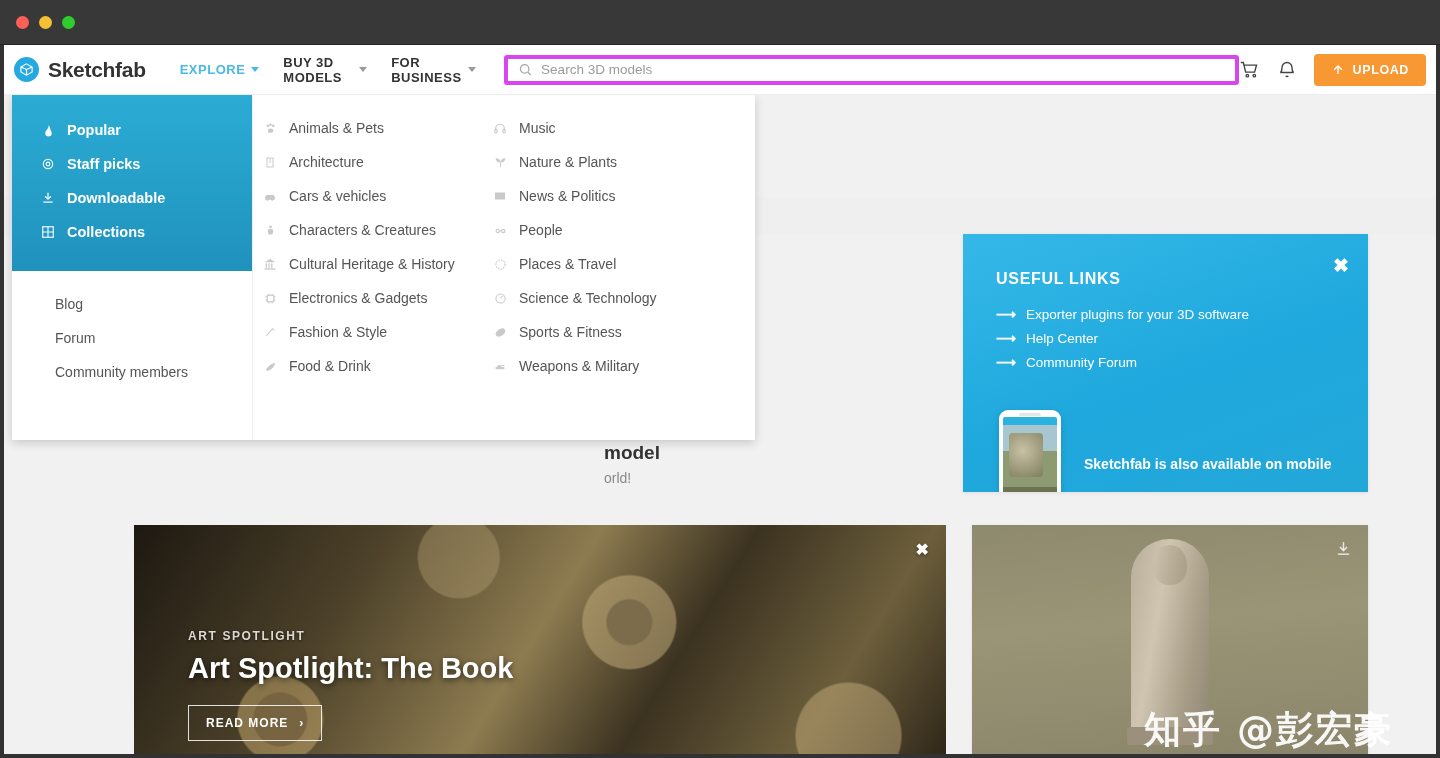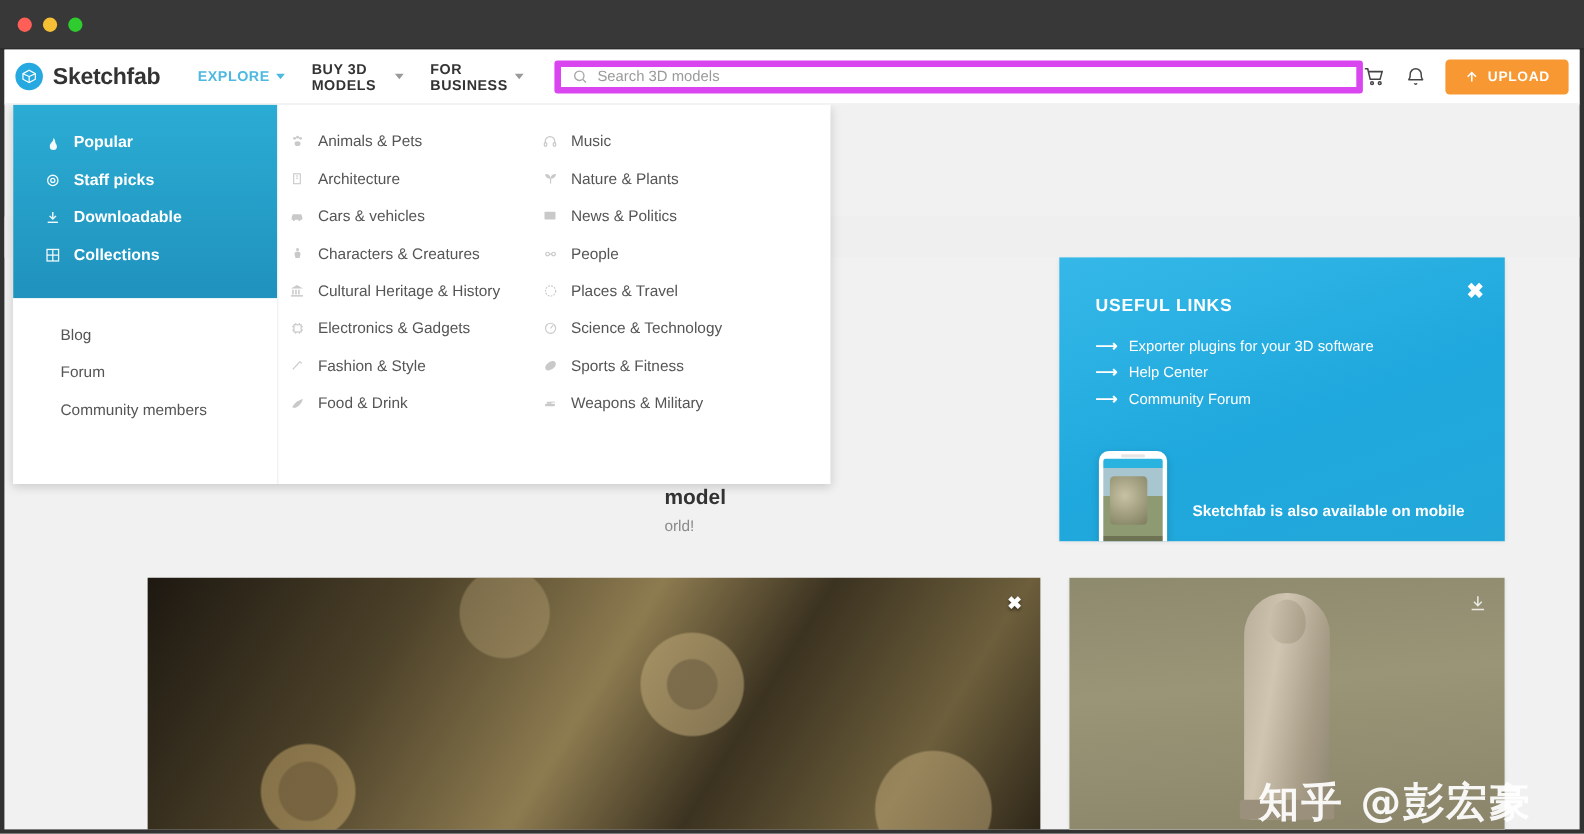--- a/index.html
+++ b/index.html
@@ -48,21 +48,21 @@
   }
   .navlink.active { color: #4cb9e0; }
   .caret {
     width: 0; height: 0; border-left: 4px solid transparent;
     border-right: 4px solid transparent; border-top: 5px solid #9a9a9a;
   }
   .navlink.active .caret { border-top-color: #4cb9e0; }
 
   .searchbox {
     flex: 0 0 auto; width: 735px; height: 30px; margin-left: 16px;
-    border: 6px solid #d946ef; border-radius: 3px; background: #fff;
+    border: 4px solid #d946ef; border-radius: 3px; background: #fff;
     display: flex; align-items: center; padding: 0 10px; gap: 9px;
   }
   .searchbox input {
     border: none; outline: none; font-size: 13.5px; color: #555;
     font-family: "Liberation Sans", sans-serif; width: 100%; background: transparent;
   }
   .searchbox input::placeholder { color: #9b9b9b; }
 
   .nav-right { margin-left: auto; display: flex; align-items: center; gap: 17px; padding-right: 10px; }
   .icon-btn { cursor: pointer; display: flex; align-items: center; }
@@ -337,20 +337,28 @@
         <div class="phone">
           <div class="phone-notch"></div>
           <div class="phone-screen"></div>
         </div>
         <div class="useful-mobile">Sketchfab is also available on mobile</div>
       </div>
 
       <div class="art-card">
         <div class="art-bg"></div>
         <span class="art-x">✖</span>
+        <div class="art-body">
+          <div class="art-eyebrow">ART SPOTLIGHT</div>
+          <div class="art-title">Art Spotlight: The Book</div>
+          <button class="read-more">
+            <span>READ MORE</span>
+            <span>›</span>
+          </button>
+        </div>
       </div>
 
       <div class="model-card">
         <div class="model-img">
           <div class="statue"></div>
           <span class="dl-icon">
             <svg width="17" height="17" viewBox="0 0 24 24" fill="none" stroke="currentColor" stroke-width="2">
               <path d="M12 3v11"></path>
                 <path d="M7 10l5 5 5-5"></path>
                 <path d="M4 20h16"></path>

